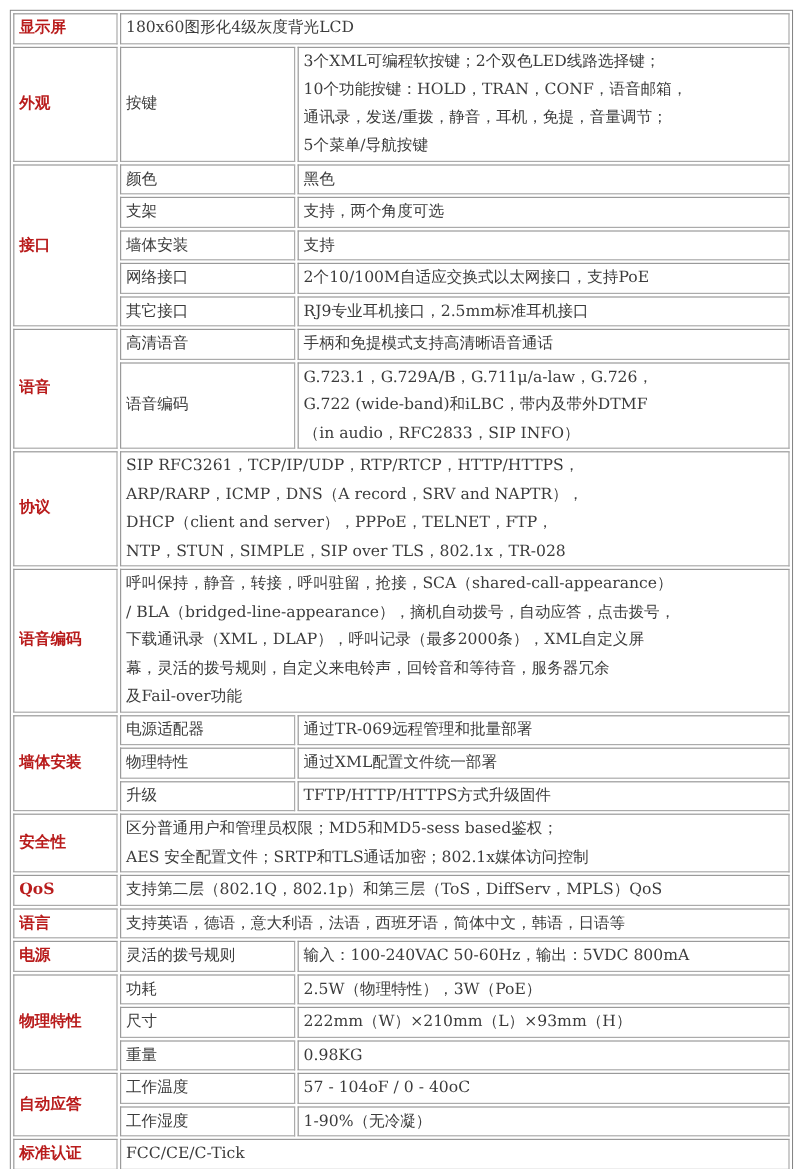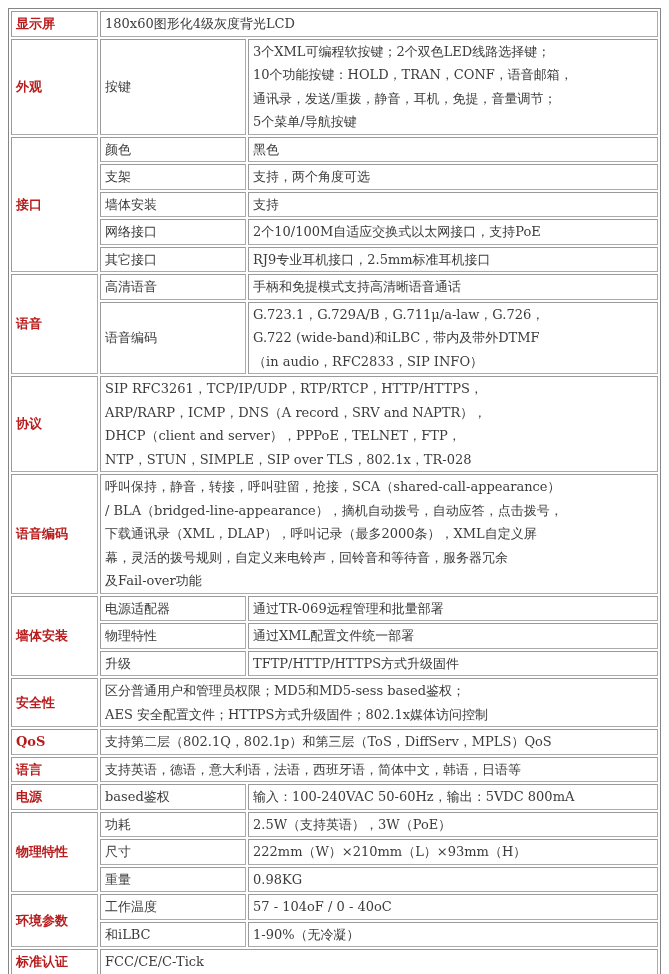--- a/index.html
+++ b/index.html
@@ -128,60 +128,60 @@
       <td class="value">通过XML配置文件统一部署</td>
     </tr>
     <tr>
       <td>升级</td>
       <td class="value">TFTP/HTTP/HTTPS方式升级固件</td>
     </tr>
 
     <tr>
       <th>安全性</th>
       <td class="value" colspan="2">区分普通用户和管理员权限；MD5和MD5-sess based鉴权；
-AES 安全配置文件；HTTPS方式升级固件；802.1x媒体访问控制</td>
+AES 安全配置文件；SRTP和TLS通话加密；802.1x媒体访问控制</td>
     </tr>
 
     <tr>
       <th>QoS</th>
       <td class="value" colspan="2">支持第二层（802.1Q，802.1p）和第三层（ToS，DiffServ，MPLS）QoS</td>
     </tr>
 
     <tr>
       <th>语言</th>
       <td class="value" colspan="2">支持英语，德语，意大利语，法语，西班牙语，简体中文，韩语，日语等</td>
     </tr>
 
     <tr>
       <th>电源</th>
-      <td>based鉴权</td>
+      <td>灵活的拨号规则</td>
       <td class="value">输入：100-240VAC 50-60Hz，输出：5VDC 800mA</td>
     </tr>
 
     <tr>
       <th rowspan="3">物理特性</th>
       <td>功耗</td>
-      <td class="value">2.5W（支持英语），3W（PoE）</td>
+      <td class="value">2.5W（物理特性），3W（PoE）</td>
     </tr>
     <tr>
       <td>尺寸</td>
       <td class="value">222mm（W）×210mm（L）×93mm（H）</td>
     </tr>
     <tr>
       <td>重量</td>
       <td class="value">0.98KG</td>
     </tr>
 
     <tr>
-      <th rowspan="2">环境参数</th>
+      <th rowspan="2">自动应答</th>
       <td>工作温度</td>
       <td class="value">57 - 104oF / 0 - 40oC</td>
     </tr>
     <tr>
-      <td>和iLBC</td>
+      <td>工作湿度</td>
       <td class="value">1-90%（无冷凝）</td>
     </tr>
 
     <tr>
       <th>标准认证</th>
       <td class="value" colspan="2">FCC/CE/C-Tick</td>
     </tr>
   </tbody>
 </table>
 

